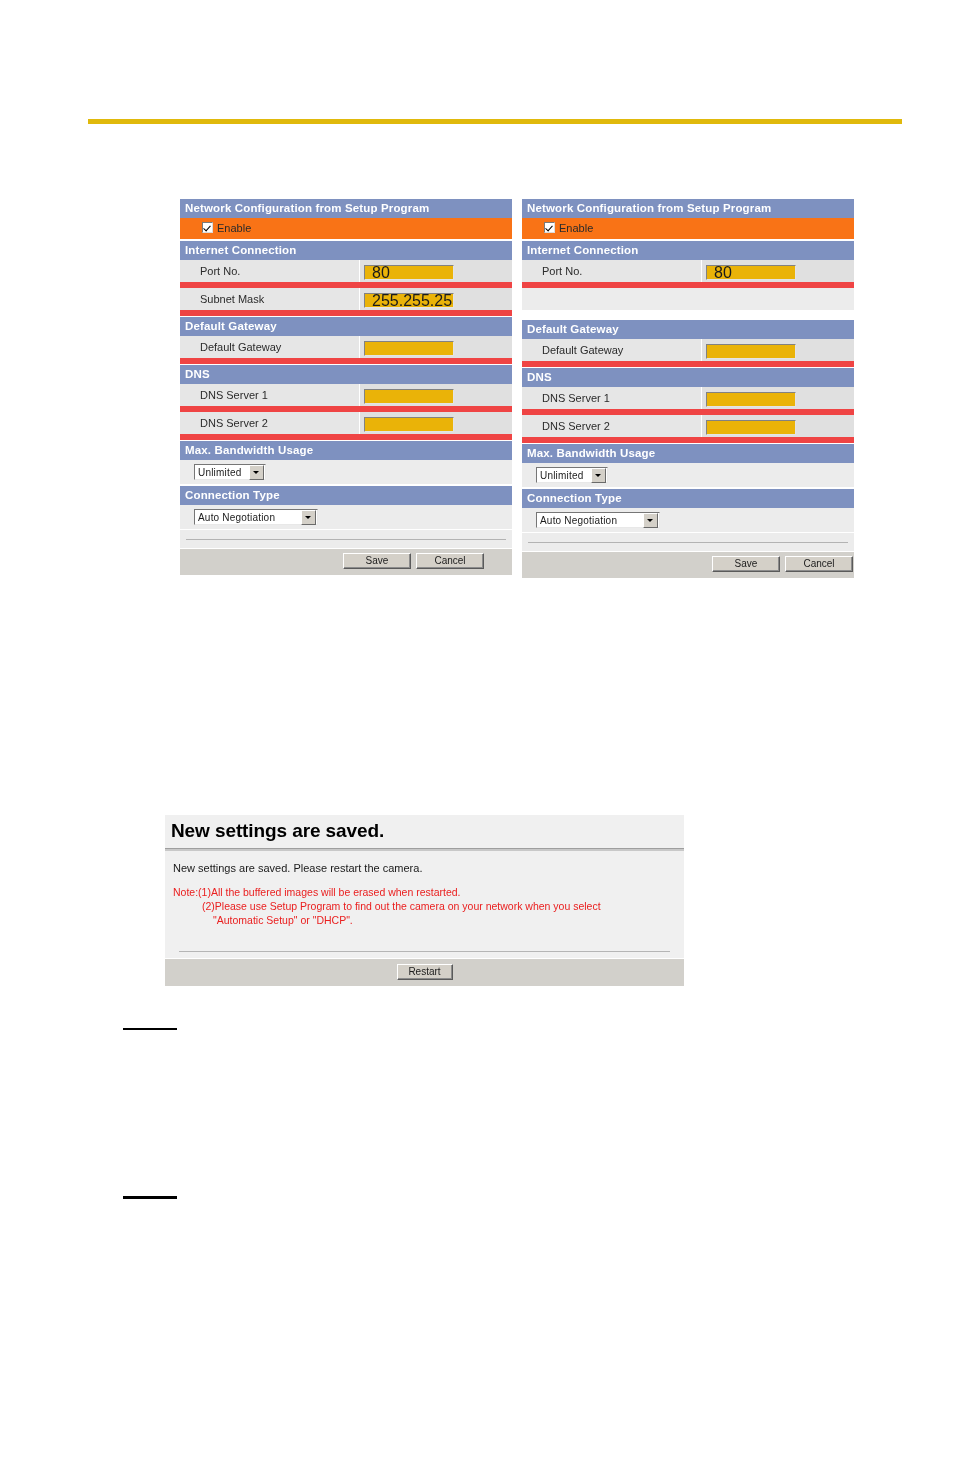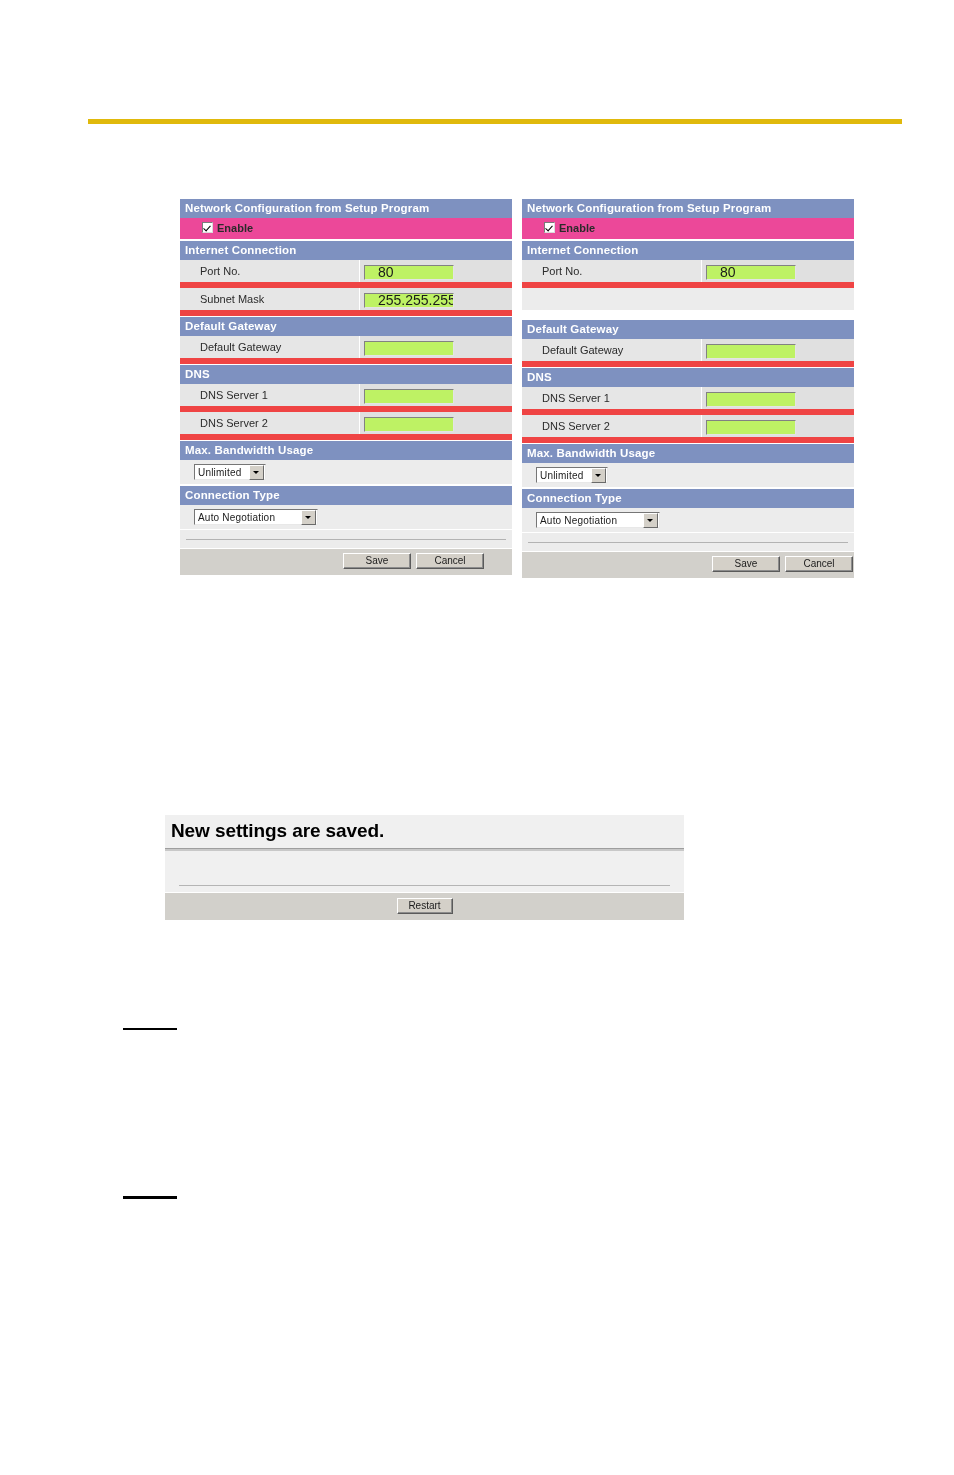--- a/index.html
+++ b/index.html
@@ -57,25 +57,24 @@
     font-size: 11.5px;
     padding: 3px 0 3px 5px;
     letter-spacing: 0.15px;
     border-top: 1px solid #ffffff;
     line-height: 13px;
     white-space: nowrap;
   }
   .panel .sec-head:first-child { border-top: none; }
 
   .chk-row {
-    background: #ec4899;
+    background: #f97316;
     padding: 4px 0 4px 22px;
     border-bottom: 1px solid #ffffff;
     line-height: 13px;
-    font-weight: bold;
   }
   .chk-box {
     display: inline-block;
     width: 9px;
     height: 9px;
     border: 1px solid #7a7a7a;
     border-right-color: #dcdcdc;
     border-bottom-color: #dcdcdc;
     background: #ffffff;
     vertical-align: -1px;
@@ -117,29 +116,29 @@
     flex: 1;
     padding-left: 4px;
     background: #e0e0e0;
     line-height: 22px;
   }
   .txt {
     display: inline-block;
     box-sizing: border-box;
     width: 90px;
     height: 15px;
-    background: #bef264;
+    background: #eab308;
     border: 1px solid #828282;
     border-right-color: #e4e4e4;
     border-bottom-color: #e4e4e4;
-    font-size: 14px;
+    font-size: 16px;
     font-family: "Liberation Sans", sans-serif;
     color: #1a1a1a;
     line-height: 13px;
-    padding: 0 13px;
+    padding: 0 7px;
     vertical-align: middle;
     white-space: nowrap;
     overflow: hidden;
   }
 
   .gap-row {
     height: 22px;
     background: #ececec;
   }
   .white-gap {
@@ -437,20 +436,26 @@
 
   <div class="btn-bar right-bar">
     <span class="btn">Save</span><span class="btn">Cancel</span>
   </div>
 </div>
 
 <div class="dialog">
   <div class="dlg-title">New settings are saved.</div>
   <div class="dlg-sep"></div>
   <div class="dlg-body">
+    <div class="dlg-msg">New settings are saved. Please restart the camera.</div>
+    <div class="dlg-note">
+      <span class="n-line1">Note:(1)All the buffered images will be erased when restarted.</span>
+      <span class="n-line2">(2)Please use Setup Program to find out the camera on your network when you select</span>
+      <span class="n-line3">"Automatic Setup" or "DHCP".</span>
+    </div>
     <div class="dlg-rule"></div>
   </div>
   <div class="dlg-btnbar">
     <span class="btn">Restart</span>
   </div>
 </div>
 
 <div class="black-rule r1"></div>
 <div class="black-rule r2"></div>
 

